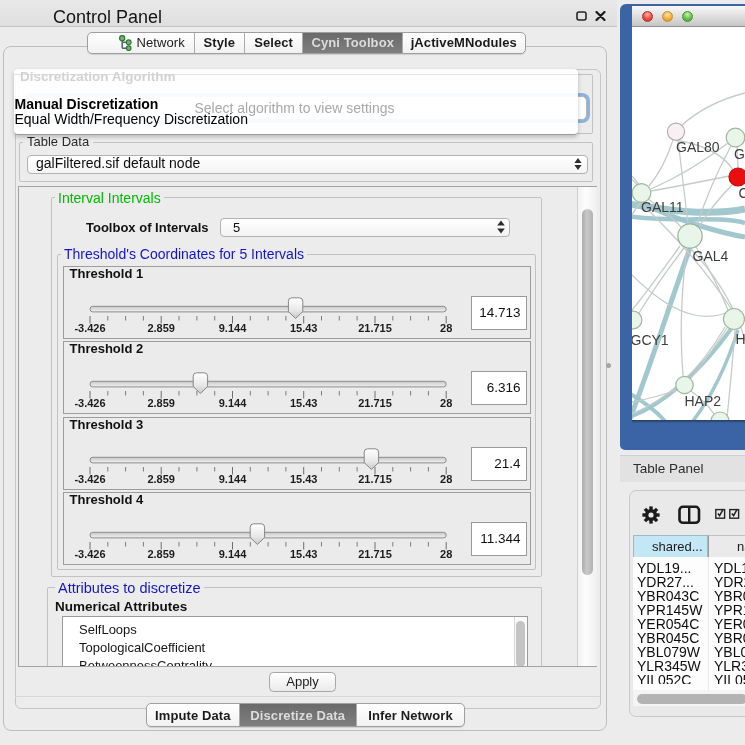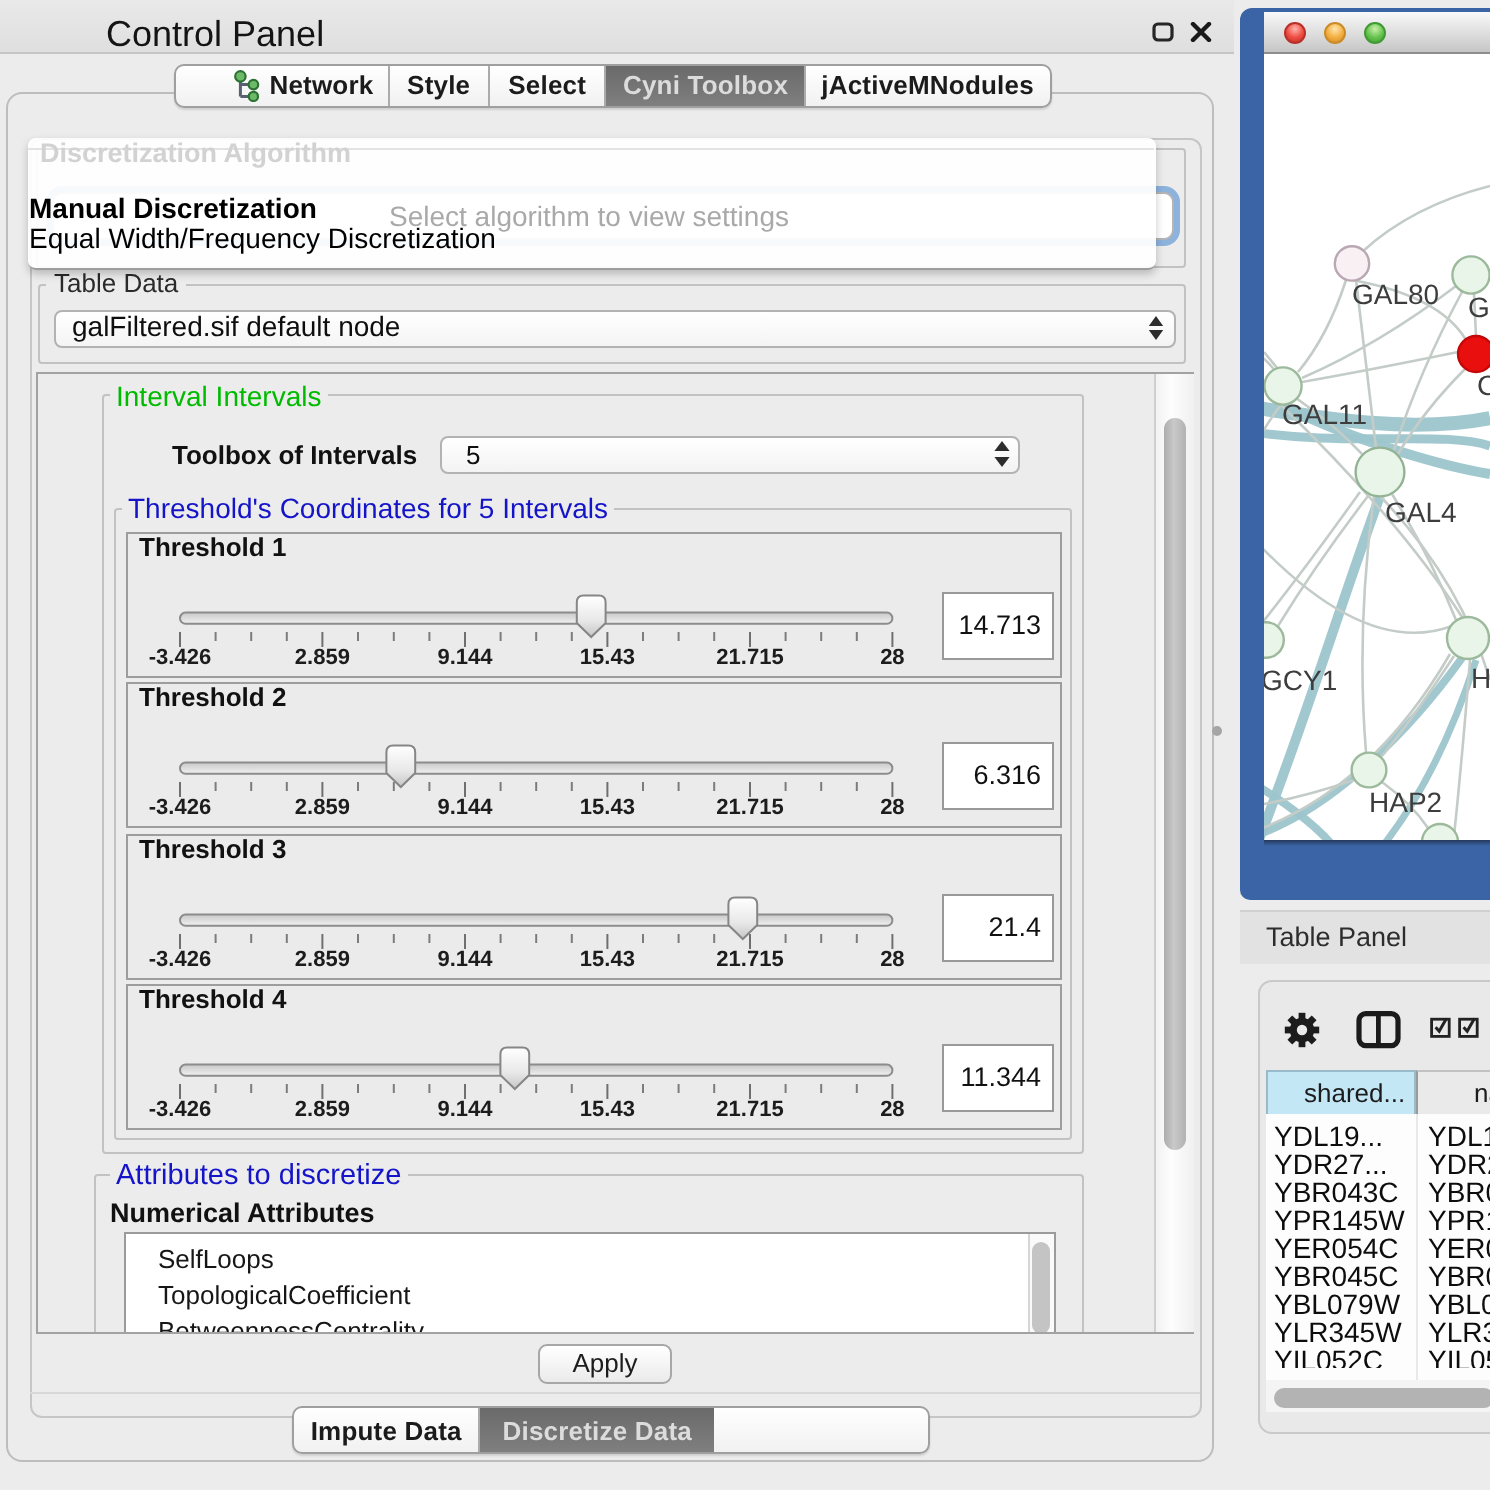--- a/index.html
+++ b/index.html
@@ -14,21 +14,21 @@
   </svg>
 <svg width="11" height="10" viewBox="0 0 11 10" style="position:absolute;left:594.5px;top:11px;">
     <path d="M 1.5,1 L 9.5,9 M 9.5,1 L 1.5,9" stroke="#1a1a1a" stroke-width="2.2" stroke-linecap="round"></path>
   </svg>
 
 <div class="abs" style="left:2.5px;top:45.5px;width:604.5px;height:685px;border:1.4px solid #bdbdbd;border-radius:8px;"></div>
 
 <div class="abs" style="left:14.5px;top:69px;width:586px;height:639.5px;border:1px solid #c6c6c6;border-radius:6px;"></div>
 
 <div style="position:absolute;left:86.5px;top:31.5px;width:439px;height:22px;border:1px solid #9f9f9f;border-radius:5px;background:linear-gradient(#ffffff,#f1f1f1);box-shadow:0 1px 1px rgba(0,0,0,0.12);display:flex;overflow:hidden;">
-    <div style="width:89px;height:100%;display:flex;align-items:center;justify-content:center;font-size:13px;font-weight:700;letter-spacing:0.1px;color:#1b1b1b;margin-left:22px;">
+    <div style="width:89px;height:100%;display:flex;align-items:center;justify-content:center;font-size:13px;font-weight:400;letter-spacing:0.1px;color:#1b1b1b;margin-left:22px;">
       <span style="display:flex;align-items:center;"><svg width="13" height="17" viewBox="0 0 13 17" style="margin-right:5px;">
           <path d="M 3.2,6.5 L 3.2,14.2 M 3.2,8.3 L 8.8,8.3 M 3.2,14.2 L 8.8,14.2" stroke="#596070" stroke-width="1.5" fill="none"></path>
           <circle cx="3.2" cy="4.2" r="2.6" fill="#6cba67" stroke="#2c7234" stroke-width="1.1"></circle>
           <circle cx="9.7" cy="8.3" r="2.4" fill="#6cba67" stroke="#2c7234" stroke-width="1.1"></circle>
           <circle cx="9.7" cy="14.2" r="2.3" fill="#6cba67" stroke="#2c7234" stroke-width="1.1"></circle>
         </svg>Network</span>
     </div>
     <div style="width:52.5px;height:100%;display:flex;align-items:center;justify-content:center;font-size:13px;font-weight:600;letter-spacing:0.1px;color:#1b1b1b;border-left:1px solid #ababab;">Style</div>
     <div style="width:61.8px;height:100%;display:flex;align-items:center;justify-content:center;font-size:13px;font-weight:600;letter-spacing:0.1px;color:#1b1b1b;border-left:1px solid #ababab;">Select</div>
     <div style="width:105px;height:100%;display:flex;align-items:center;justify-content:center;font-size:13px;font-weight:600;letter-spacing:0.1px;background:linear-gradient(#6a6a6a,#7f7f7f);color:#dcdcdc;border-left:1px solid #ababab;">Cyni Toolbox</div>
@@ -268,20 +268,21 @@
 <div class="abs" style="left:577px;top:187px;width:19.5px;height:479px;background:linear-gradient(90deg,#f2f2f2,#fdfdfd 40%,#f0f0f0);border-left:1px solid #cfcfcf;"></div>
 <div class="abs" style="left:581.5px;top:209px;width:11px;height:366px;border-radius:5.5px;background:linear-gradient(90deg,#adadad,#c9c9c9 45%,#b2b2b2);"></div>
 
 <div class="abs" style="left:269px;top:672px;width:67px;height:19.5px;background:linear-gradient(#ffffff,#eaeaea);border:1px solid #a7a7a7;border-radius:4.5px;font-size:13px;font-weight:500;color:#1c1c1c;display:flex;align-items:center;justify-content:center;">Apply</div>
 
 <div class="abs" style="left:15px;top:695.5px;width:585px;height:1px;background:#d8d8d8;"></div>
 
 <div style="position:absolute;left:145.9px;top:703px;width:319.5px;height:24px;border:1px solid #9f9f9f;border-radius:5px;background:linear-gradient(#ffffff,#f1f1f1);box-shadow:0 1px 1px rgba(0,0,0,0.12);display:flex;overflow:hidden;">
     <div style="width:92.4px;height:100%;display:flex;align-items:center;justify-content:center;font-size:13px;font-weight:600;letter-spacing:0.1px;color:#1b1b1b;">Impute Data</div>
     <div style="width:117.7px;height:100%;display:flex;align-items:center;justify-content:center;font-size:13px;font-weight:600;letter-spacing:0.1px;background:linear-gradient(#6a6a6a,#7f7f7f);color:#dcdcdc;border-left:1px solid #ababab;">Discretize Data</div>
+    <div style="width:109.4px;height:100%;display:flex;align-items:center;justify-content:center;font-size:13px;font-weight:600;letter-spacing:0.1px;color:#1b1b1b;border-left:1px solid #ababab;">Infer Network</div>
   </div>
 
 <div class="abs" style="left:14px;top:69px;width:563.5px;height:65.5px;background:rgba(255,255,255,0.93);border-radius:4px;border-bottom:1.5px solid #9d9d9d;box-shadow:0 2px 4px rgba(0,0,0,0.22);z-index:40;"></div>
 <div class="abs" style="left:14px;top:74px;width:563px;height:1px;background:#e3e3e3;z-index:41;"></div>
 <div class="abs" style="left:20px;top:69px;font-size:13.5px;font-weight:bold;color:#d2d2d2;z-index:41;">Discretization Algorithm</div>
 <div class="abs" style="left:14px;top:100px;width:561px;height:14px;font-size:14px;color:#a9a9a9;text-align:center;z-index:41;">Select algorithm to view settings</div>
 <div class="abs" style="left:14.5px;top:95.5px;font-size:14px;font-weight:bold;color:#000;z-index:41;">Manual Discretization</div>
 <div class="abs" style="left:14.5px;top:111px;font-size:14px;color:#000;z-index:41;">Equal Width/Frequency Discretization</div>
 
 <div class="abs" style="left:605.5px;top:363px;width:5px;height:5px;border-radius:50%;background:#a5a5a5;"></div>

